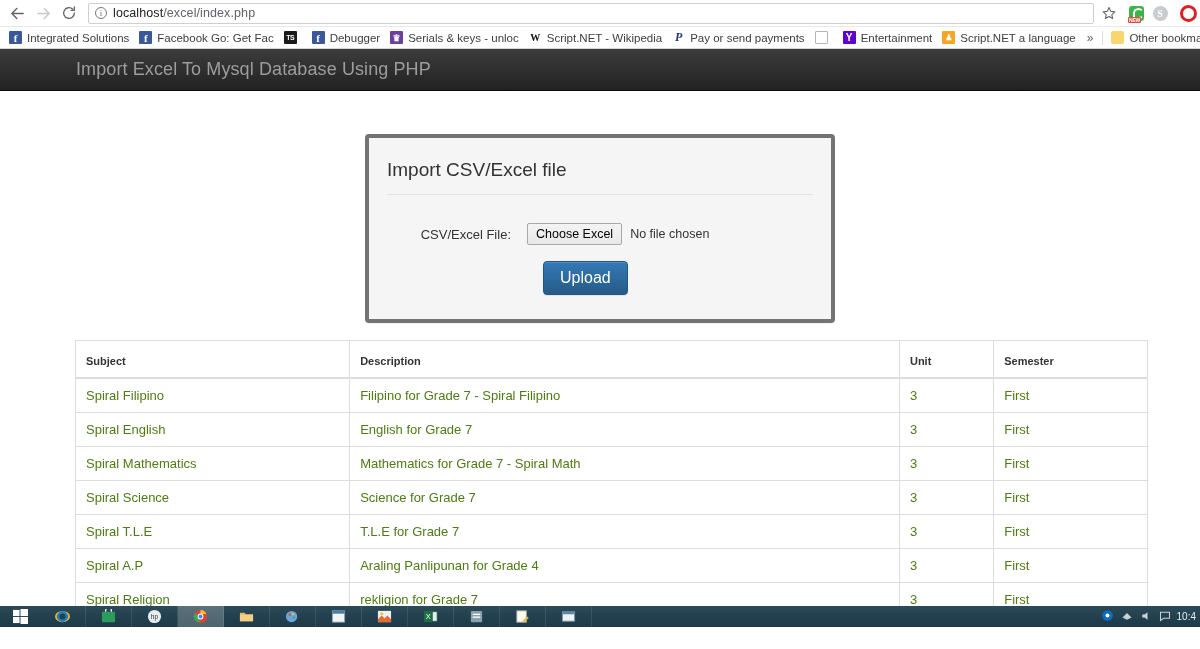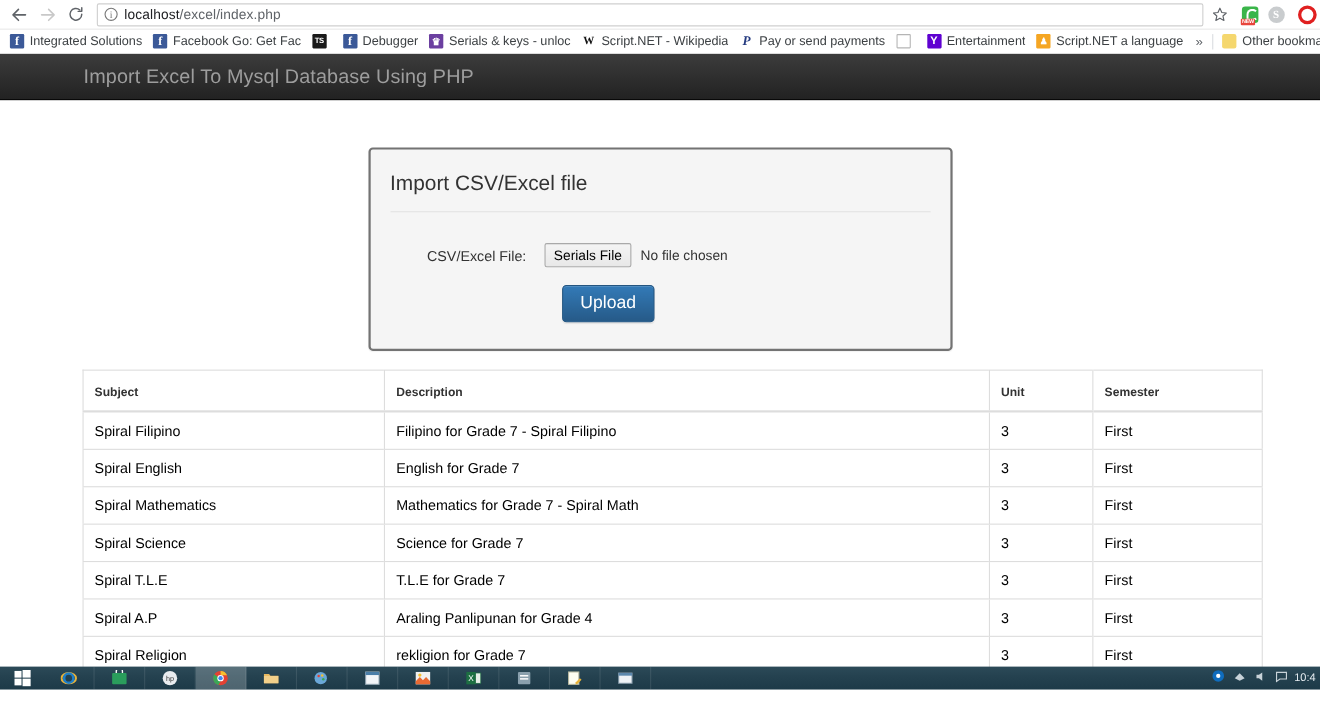--- a/index.html
+++ b/index.html
@@ -176,24 +176,24 @@
     align-items: center;
   }
   .navbar-brand {
     color: #9d9d9d;
     font-size: 18px;
     padding-left: 76px;
     letter-spacing: 0.1px;
   }
 
   .panel {
-    width: 531px;
+    width: 470px;
     margin: 43px auto 0;
     background: #f5f5f5;
-    border: 2px solid #737373;
+    border: 4px solid #737373;
     border-radius: 4px;
     box-shadow: 0 1px 1px rgba(0,0,0,.05);
   }
   .panel-body { padding: 15px 18px 24px; }
   .panel-title {
     font-size: 19px;
     color: #333;
     padding: 6px 0 13px;
     margin: 0;
     font-weight: normal;
@@ -258,21 +258,21 @@
     color: #333;
     font-weight: bold;
     padding: 10px 10px;
     border-bottom: 2px solid #dddddd;
     border-right: 1px solid #dddddd;
     vertical-align: bottom;
     height: 37px;
   }
   table.data td {
     font-size: 13px;
-    color: #000000;
+    color: #4d7c0f;
     padding: 9px 10px;
     border-top: 1px solid #dddddd;
     border-right: 1px solid #dddddd;
     height: 34px;
     white-space: nowrap;
     margin-top: 36px;
   }
   table.data th:last-child, table.data td:last-child { border-right: none; }
   .col-subject  { width: 290px; }
   .col-desc     { width: 584px; }
@@ -420,21 +420,21 @@
   </div>
 
   <div class="panel">
     <div class="panel-body">
       <h3 class="panel-title">Import CSV/Excel file</h3>
 
       <form class="form-area">
         <div class="form-row">
           <label class="form-label">CSV/Excel File:</label>
           <div class="file-ctrl">
-            <button type="button" class="choose-file-btn">Serials File</button>
+            <button type="button" class="choose-file-btn">Choose Excel</button>
             <span class="no-file-text">No file chosen</span>
           </div>
         </div>
         <div class="btn-row">
           <button type="button" class="btn-primary">Upload</button>
         </div>
       </form>
     </div>
   </div>
 

